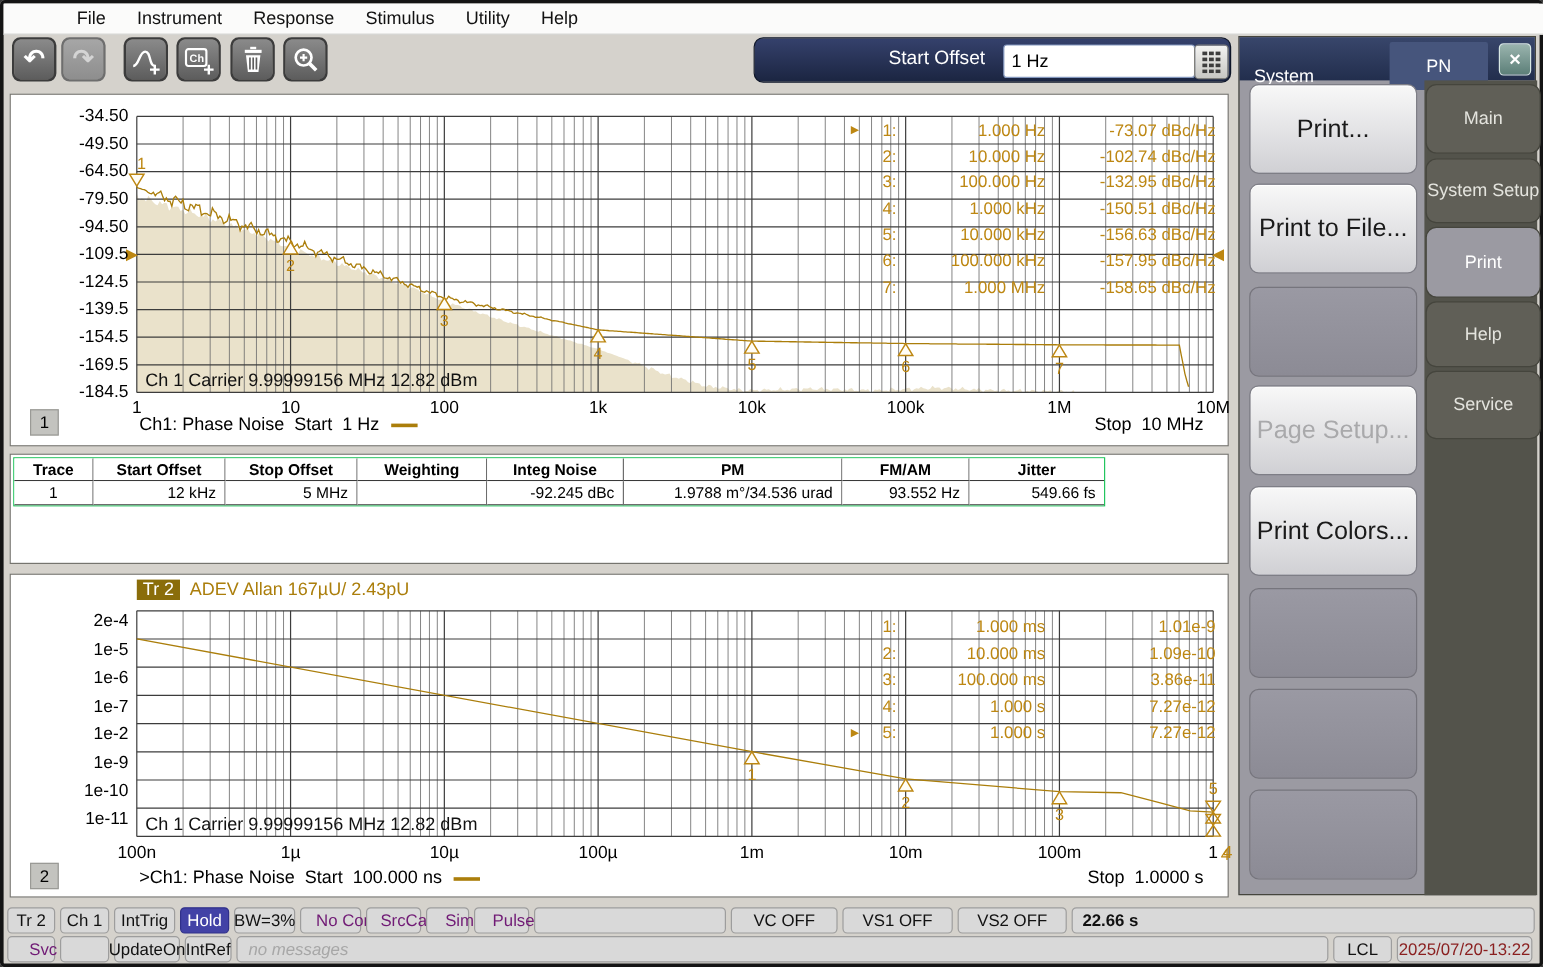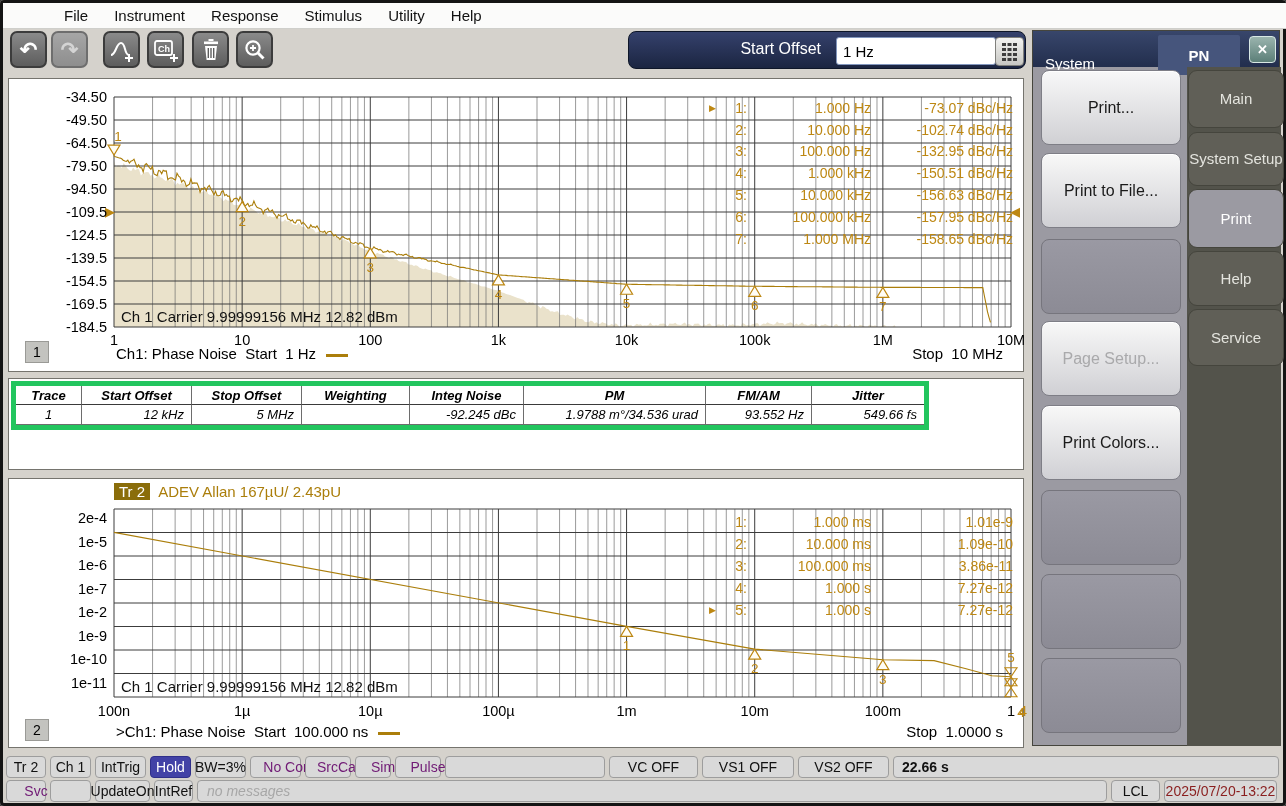--- a/index.html
+++ b/index.html
@@ -20,52 +20,52 @@
   #entrybar .lbl{position:absolute;right:204px;top:8px;color:#fff;font-size:16px;}
   #entrybar input{position:absolute;left:207px;top:5px;width:146px;height:26px;border:1px solid #8296bd;
             border-radius:3px;font-family:"Liberation Sans",sans-serif;font-size:15px;padding:0 6px;background:#fff;color:#000;}
   #keypadbtn{position:absolute;left:366px;top:5px;width:27px;height:27px;border-radius:4px;border:1px solid #80807c;
             background:linear-gradient(180deg,#f3f3f1,#c7c7c3);display:flex;align-items:center;justify-content:center;}
   
   #sidepanel{position:absolute;left:1032px;top:30px;width:248px;height:716px;background:#9b9aa2;border:1px solid #45453d;box-sizing:border-box;}
   #sidehead{position:absolute;left:0;top:0;width:100%;height:36px;background:linear-gradient(180deg,#38466b,#222e4d);}
   #sidehead .t{position:absolute;left:12px;top:8px;color:#fff;font-size:15px;margin-top:16px;}
   #pnbox{position:absolute;left:125px;top:4px;width:82px;height:40px;background:#46557c;color:#fff;font-size:15px;
-         display:flex;align-items:center;justify-content:center;border-radius:2px;font-weight:bold;}
+         display:flex;align-items:center;justify-content:center;border-radius:2px;}
   #closex{position:absolute;left:216px;top:5px;width:25px;height:25px;border-radius:4px;border:1px solid #d8e8e4;
          background:linear-gradient(180deg,#9ab4ae,#5c7f78);color:#fff;font-size:13px;font-weight:bold;
          display:flex;align-items:center;justify-content:center;}
   #tabcol{position:absolute;left:154px;top:36px;width:94px;height:679px;background:#53534b;}
   .tab{position:absolute;left:1px;width:96px;border-radius:9px;background:#605f57;color:#e4e4de;font-size:15px;
        display:flex;align-items:center;justify-content:center;text-align:center;line-height:1.15;box-sizing:border-box;border:1px solid #45453d;}
   .tab.active{background:#9b9aa2;color:#ffffff;}
   .sbtn{position:absolute;left:8px;width:140px;height:75px;border-radius:8px;border:1px solid #7e7e86;
         background:linear-gradient(180deg,#f8f8f8,#d0d0d4);box-shadow:inset 0 1px 0 #fff;
-        display:flex;align-items:center;justify-content:center;font-size:16px;color:#1a1a1a;box-sizing:border-box;}
+        display:flex;align-items:center;justify-content:center;font-size:21px;color:#1a1a1a;box-sizing:border-box;}
   .sbtn.disabled{color:#a9a9ab;}
   .sbtn.empty{background:linear-gradient(180deg,#9a99a3,#8c8b95);border-color:#76757d;box-shadow:none;}
   
   .panel{position:absolute;background:#fff;border:1px solid #75746e;box-sizing:border-box;}
   .ctitle{position:absolute;font-size:15px;color:var(--acc);white-space:pre;}
   .trbadge{display:inline-block;background:#8a6d0a;color:#fff;padding:0 5px;margin-right:8px;}
   .ylab{position:absolute;width:88px;text-align:right;font-size:14.5px;color:#000;}
   .xlab{position:absolute;width:84px;margin-left:-42px;text-align:center;font-size:14.5px;color:#000;}
   .xlab.orange{color:var(--ro);width:20px;margin-left:0;text-align:left;}
   .readout{position:absolute;color:var(--ro);font-size:14px;}
   .readout .rrow{display:flex;align-items:center;}
   .readout .ra{width:14px;font-size:9px;text-align:left;}
   .readout .rn{width:24px;text-align:right;}
   .readout .rf{width:124px;text-align:right;white-space:pre;}
   .readout .rv{width:142px;text-align:right;white-space:pre;}
   .chbadge{position:absolute;left:16px;width:24px;height:22px;background:#c3c3bf;border:1px solid #9a9a96;
            color:#000;font-size:14px;display:flex;align-items:center;justify-content:center;box-sizing:border-box;}
   .foot{position:absolute;font-size:15px;color:#000;white-space:pre;}
   .swatch{display:inline-block;width:22px;height:3px;background:var(--acc);margin-left:10px;vertical-align:middle;}
   
-  #rtable{position:absolute;left:2px;top:2px;border:5px solid #22c55e;font-style:italic;}
+  #rtable{position:absolute;left:2px;top:2px;border:1px solid #22c55e;}
   .trow{display:flex;}
   .tcell{border-right:1px solid #6d6d6d;border-bottom:1px solid #6d6d6d;box-sizing:border-box;
          font-size:13px;display:flex;align-items:center;padding:0 7px;background:#fff;color:#000;}
   .tcell.head{font-weight:bold;justify-content:center;border-bottom:1px solid #3a3a3a;}
   .tcell:last-child{border-right:none;}
   
   .srow{position:absolute;left:6px;display:flex;gap:4px;}
   .seg{height:22px;border:1px solid #9d9d9d;border-radius:4px;background:#d9d9d9;box-sizing:border-box;
        font-size:14px;color:#111;display:flex;align-items:center;justify-content:center;white-space:pre;}
   .seg.disabled{color:#701a75;padding-left:20px;}

